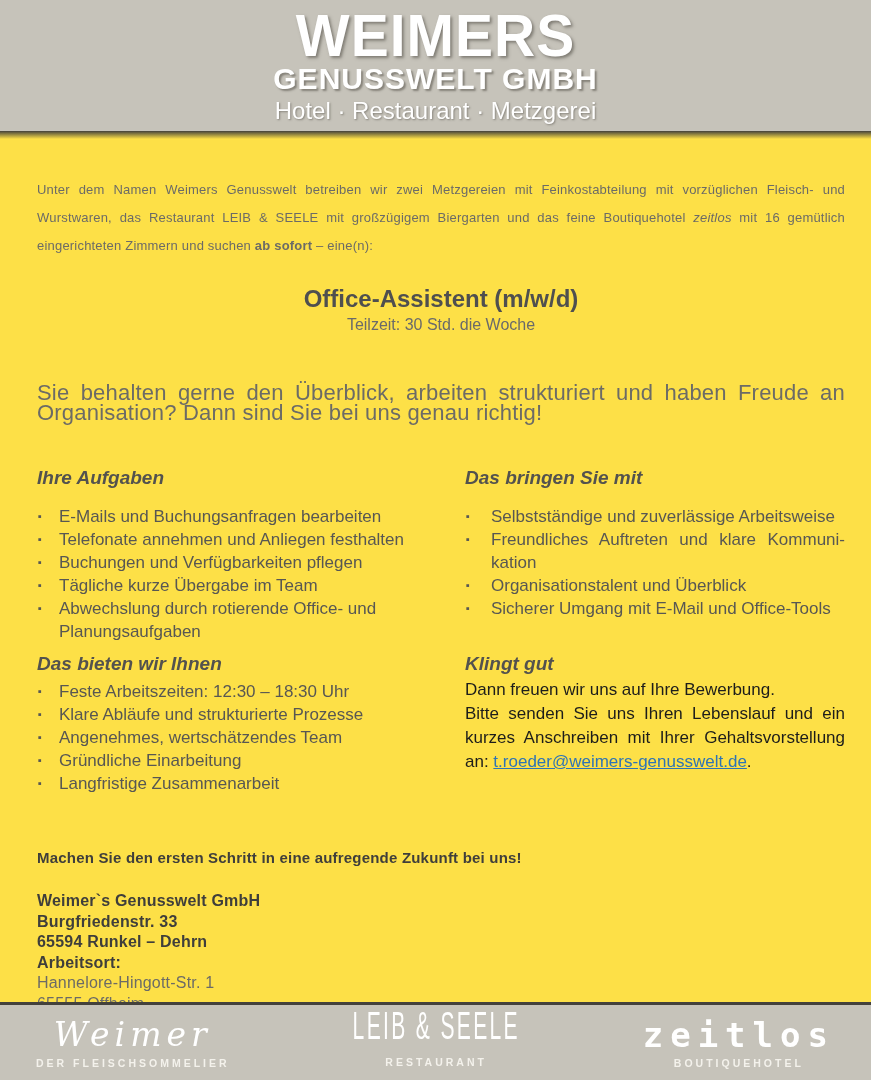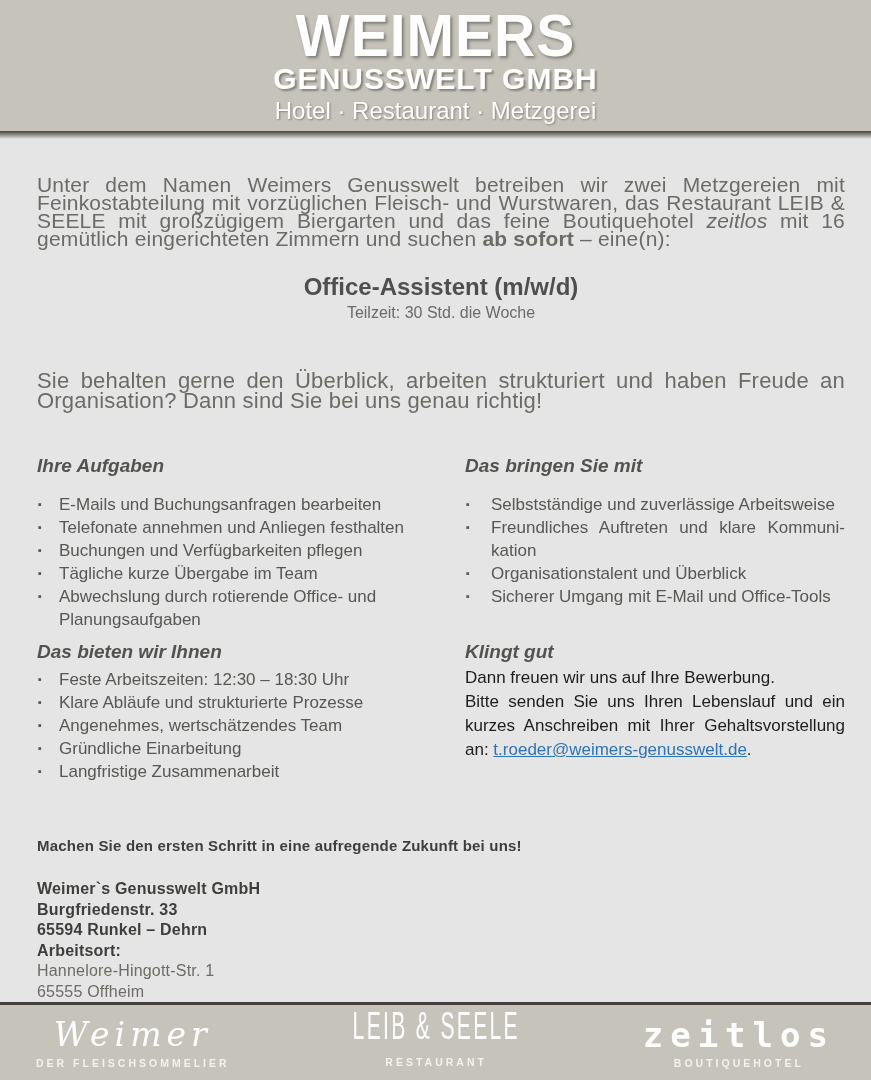--- a/index.html
+++ b/index.html
@@ -8,21 +8,21 @@
     --gray-text:#6c6b66;
     --dark-gray:#54534e;
     --bullet-gray:#585753;
     --near-black:#1d1d1b;
     --link-blue:#2e74b5;
     --white:#ffffff;
   }
   *{margin:0;padding:0;box-sizing:border-box;}
   html,body{background:#fff;}
   body{font-family:"Liberation Sans", sans-serif;}
-  .page{position:relative;width:871px;height:1080px;background:#e5e5e5;overflow:hidden;}
+  .page{position:relative;width:871px;height:1080px;background:#fde047;overflow:hidden;}
 
   
   .header-band{
     height:131px;background:var(--band);text-align:center;
     padding-top:8px;position:relative;
   }
   .header-band::after{
     content:"";position:absolute;left:0;right:0;bottom:-8px;height:8px;
     background:linear-gradient(to bottom, var(--band-shadow), rgba(255,255,255,0));
   }
@@ -36,21 +36,21 @@
     line-height:34px;text-shadow:2px 2px 2px rgba(70,66,58,.5);
   }
   .brand-tagline{
     font-size:24px;font-weight:normal;color:var(--white);
     line-height:30px;text-shadow:1px 1px 2px rgba(70,66,58,.5);
   }
 
   
   .content{padding:0 26px 0 37px;}
   .intro{
-    margin-top:45px;font-size:21px;line-height:18px;letter-spacing:.2px;
+    margin-top:45px;font-size:13px;line-height:28px;letter-spacing:.2px;
     color:var(--gray-text);text-align:justify;
   }
   .intro .it{font-style:italic;}
   .intro .bd{font-weight:bold;}
 
   .job-title-block{text-align:center;margin-top:25px;}
   .job-title{font-size:24px;font-weight:bold;color:#4f4f4f;line-height:28px;}
   .job-subtitle{font-size:16px;color:#6a6a6a;line-height:20px;margin-top:2px;}
 
   .pitch{

